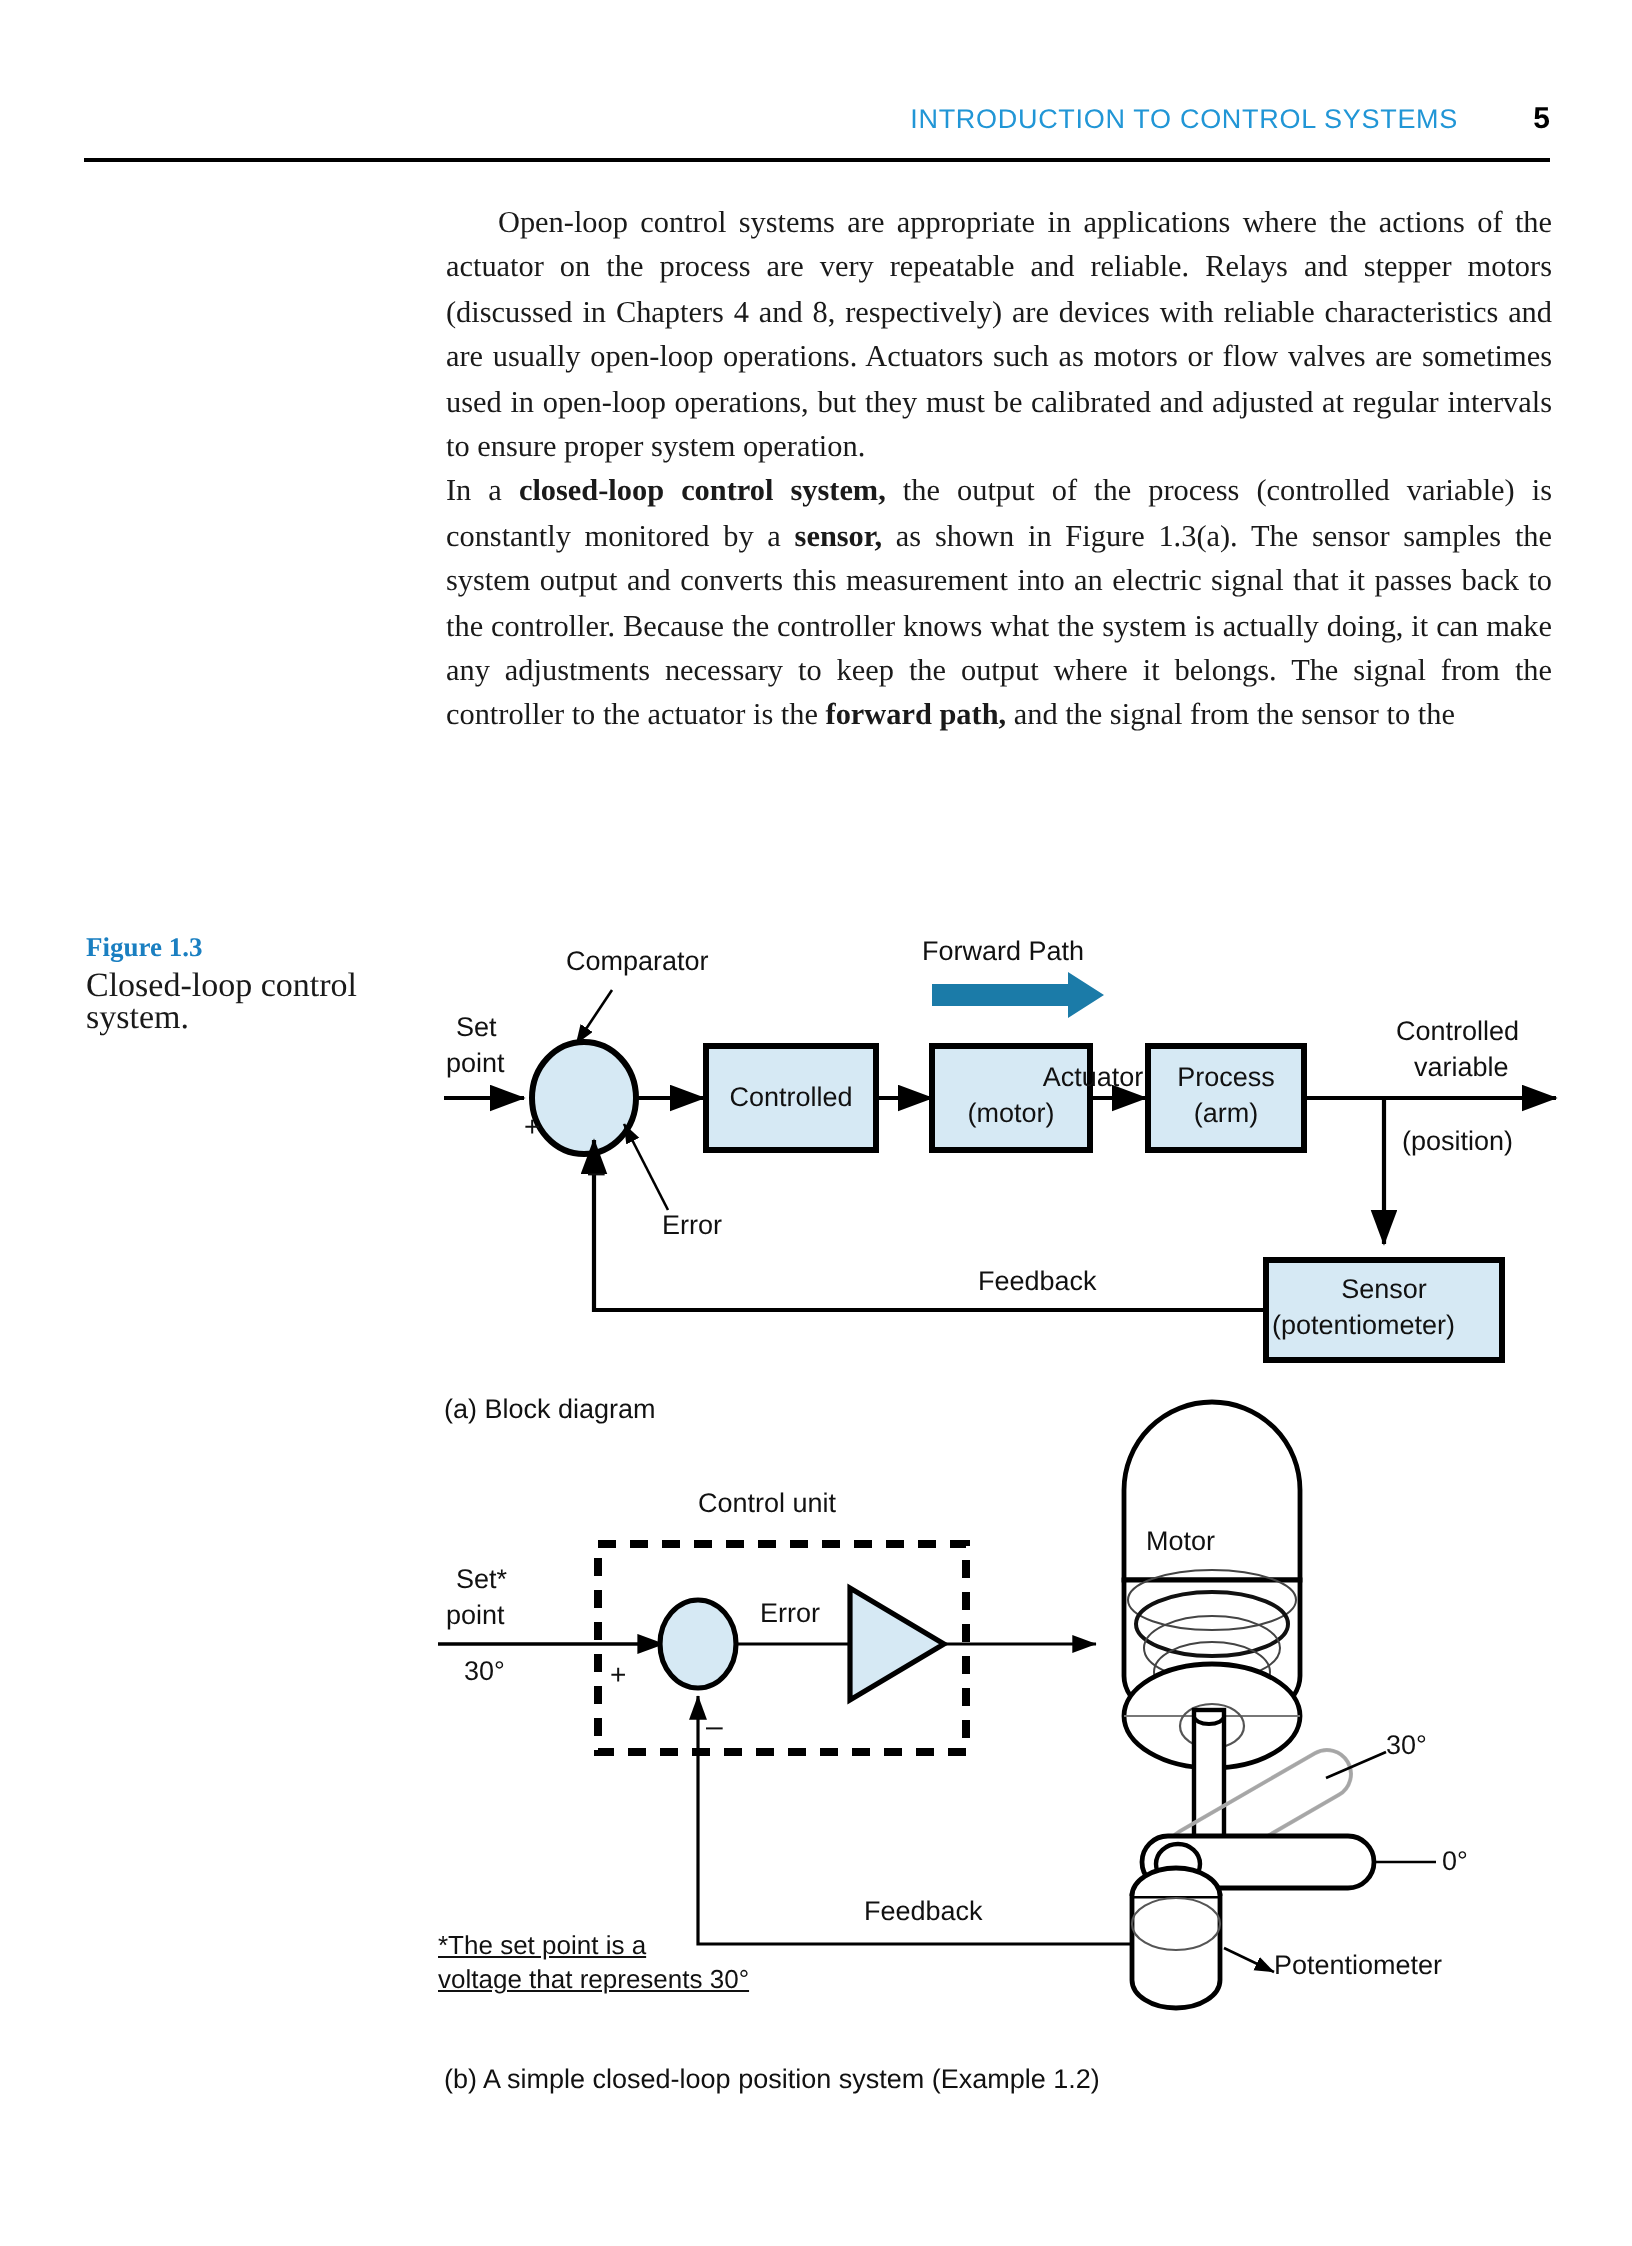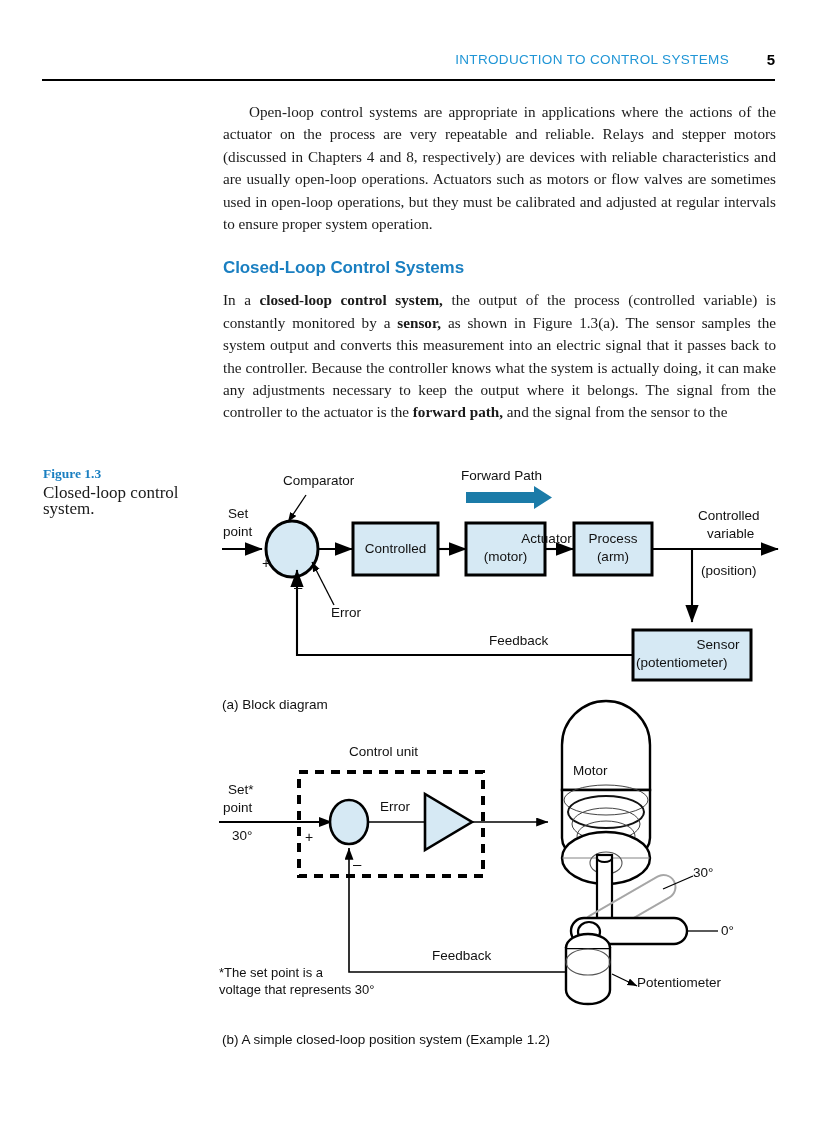--- a/index.html
+++ b/index.html
@@ -122,35 +122,35 @@
   #cap-b { left: 222px; top: 1032px; }
   #footnote {
     position: absolute;
     left: 219px;
     top: 964px;
     font-family: "Liberation Sans", sans-serif;
     font-size: 13px;
     line-height: 17px;
     color: #111;
     white-space: pre-line;
+    text-decoration: underline;
   }
 </style>
 </head>
 <body>
 
 <div id="running-head">
   <span class="rh-title">INTRODUCTION TO CONTROL SYSTEMS</span>
   <span class="rh-page">5</span>
 </div>
 <div id="head-rule"></div>
 
 <div id="text-col">
   <p class="para first">Open-loop control systems are appropriate in applications where the actions of the actuator on the process are very repeatable and reliable. Relays and stepper motors (discussed in Chapters 4 and 8, respectively) are devices with reliable characteristics and are usually open-loop operations. Actuators such as motors or flow valves are sometimes used in open-loop operations, but they must be calibrated and adjusted at regular intervals to ensure proper system operation.</p>
 
-  <h2 id="section-heading">Closed-Loop Control Systems</h2>
 
   <p class="para"><span>In a </span><b>closed-loop control system,</b><span> the output of the process (controlled variable) is constantly monitored by a </span><b>sensor,</b><span> as shown in Figure 1.3(a). The sensor samples the system output and converts this measurement into an electric signal that it passes back to the controller. Because the controller knows what the system is actually doing, it can make any adjustments necessary to keep the output where it belongs. The signal from the controller to the actuator is the </span><b>forward path,</b><span> and the signal from the sensor to the</span></p>
 </div>
 
 <div id="fig-caption">
   <div class="fc-num">Figure 1.3</div>
   <div class="fc-text">Closed-loop control system.</div>
 </div>
 
 <div id="figure-area">
@@ -273,21 +273,21 @@
 
   <div style="position:absolute;left:577px;top:531px;width:72px;text-align:center;">Process</div>
   <div style="position:absolute;left:577px;top:549px;width:72px;text-align:center;">(arm)</div>
 
   <div style="position:absolute;left:698px;top:508px;">Controlled</div>
   <div style="position:absolute;left:707px;top:526px;">variable</div>
   <div style="position:absolute;left:701px;top:563px;">(position)</div>
 
   <div style="position:absolute;left:489px;top:633px;">Feedback</div>
 
-  <div style="position:absolute;left:636px;top:637px;width:112px;text-align:center;padding-left:26px;">Sensor</div>
+  <div style="position:absolute;left:636px;top:637px;width:112px;text-align:center;">Sensor</div>
   <div style="position:absolute;left:636px;top:655px;width:112px;text-align:left;">(potentiometer)</div>
 </div>
 
 <div id="fig-b-labels" style="position:absolute;left:0;top:0;width:816px;height:1123px;font-family:'Liberation Sans',sans-serif;font-size:13.5px;color:#111;">
   <div style="position:absolute;left:349px;top:744px;">Control unit</div>
 
   <div style="position:absolute;left:228px;top:782px;">Set*</div>
   <div style="position:absolute;left:223px;top:800px;">point</div>
   <div style="position:absolute;left:232px;top:828px;">30°</div>
 

